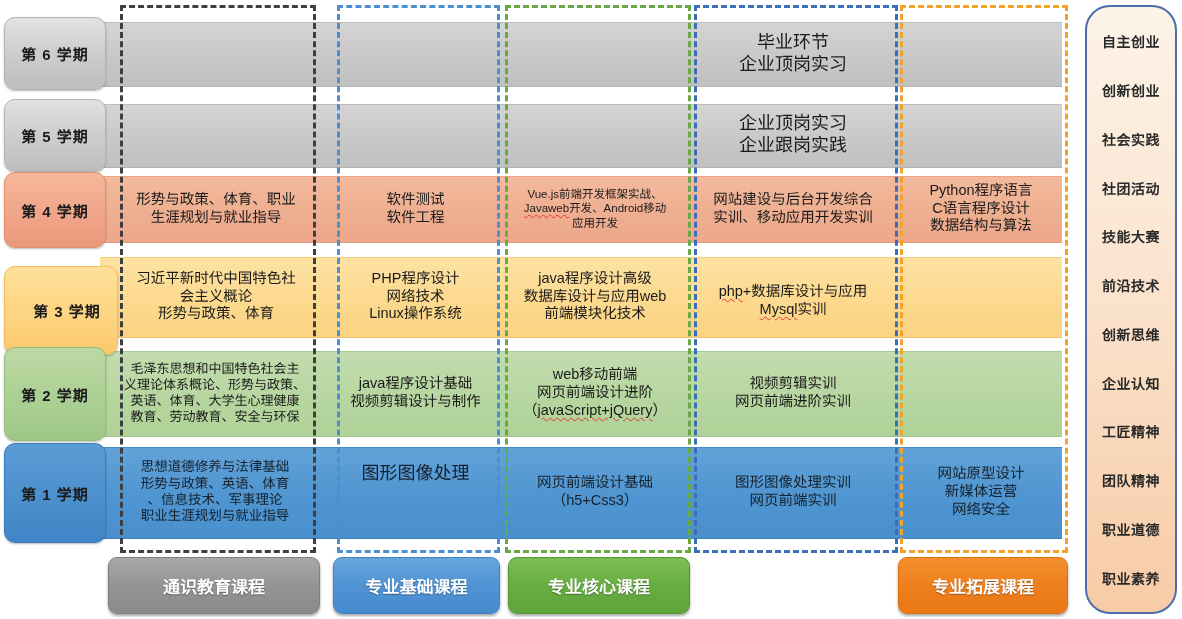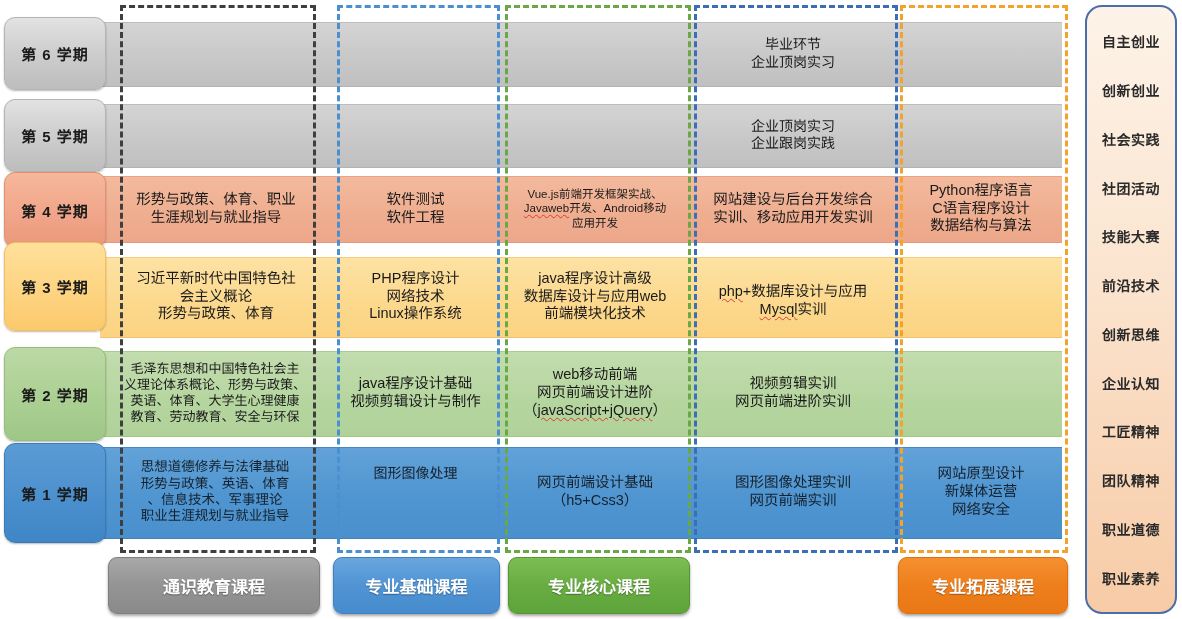--- a/index.html
+++ b/index.html
@@ -42,21 +42,21 @@
     position:absolute;z-index:4;
     display:flex;align-items:center;justify-content:center;
     text-align:center;
     color:#1a1a1a;
     line-height:1.22;
     padding:0 4px;
     box-sizing:border-box;
     white-space:pre-line;
   }
   .cell.blue-text{color:#15212c;}
-  .fs16{font-size:14px;}
+  .fs16{font-size:18px;}
   .fs15{font-size:14.5px;}
   .fs14{font-size:13.5px;}
   .fs13{font-size:13px;}
   .fs12{font-size:11.5px;}
 
   .sq{
     text-decoration:underline;
     text-decoration-color:#e03a30;
     text-decoration-style:wavy;
     text-decoration-thickness:1px;
@@ -83,21 +83,21 @@
   }
   .lg-grey  {background:linear-gradient(180deg,#a8a8a8 0%,#949494 50%,#8a8a8a 100%);border:1px solid #7f7f7f;}
   .lg-lblue {background:linear-gradient(180deg,#69a6dd 0%,#5094d4 50%,#468bcd 100%);border:1px solid #3f82c3;}
   .lg-green {background:linear-gradient(180deg,#7cbd54 0%,#68ad42 50%,#5da43a 100%);border:1px solid #549633;}
   .lg-dblue {background:linear-gradient(180deg,#4e7fc9 0%,#3d6dbd 50%,#3766b5 100%);border:1px solid #315da7;}
   .lg-orange{background:linear-gradient(180deg,#f5902f 0%,#ee7f1c 50%,#e97815 100%);border:1px solid #dc6f10;}
 
   
   #side-panel{
     position:absolute;left:1085px;top:5px;width:92px;height:609px;
-    border:2px solid #4a6ea9;border-radius:17px;
+    border:2px solid #4a6ea9;border-radius:25px;
     background:linear-gradient(180deg,#fdf3e8 0%,#fbe4cf 45%,#f7cba6 100%);
     z-index:8;
     display:flex;flex-direction:column;
     justify-content:space-around;align-items:center;
     padding:10px 0;box-sizing:border-box;font-family:Liberation Mono, monospace;
   }
   .side-item{
     font-size:14px;font-weight:bold;color:#2a2a2a;
     letter-spacing:.5px;
     text-align:center;width:100%;
@@ -110,21 +110,21 @@
 
   <div class="sem-pill sem-grey" style="top:17px;height:71px;">
       <span>第 6 学期</span>
     </div>
   <div class="sem-pill sem-grey" style="top:99px;height:71px;">
       <span>第 5 学期</span>
     </div>
   <div class="sem-pill sem-orange" style="top:172px;height:74px;">
       <span>第 4 学期</span>
     </div>
-  <div class="sem-pill sem-yellow" style="top:242px;height:87px;">
+  <div class="sem-pill sem-yellow" style="top:266px;height:87px;padding-left:12px;">
       <span>第 3 学期</span>
     </div>
   <div class="sem-pill sem-green" style="top:347px;height:92px;">
       <span>第 2 学期</span>
     </div>
   <div class="sem-pill sem-blue" style="top:443px;height:98px;">
       <span>第 1 学期</span>
     </div>
 
   <div class="row-strip strip-grey" style="left:100px;top:22px;width:962px;height:63px;"></div>

